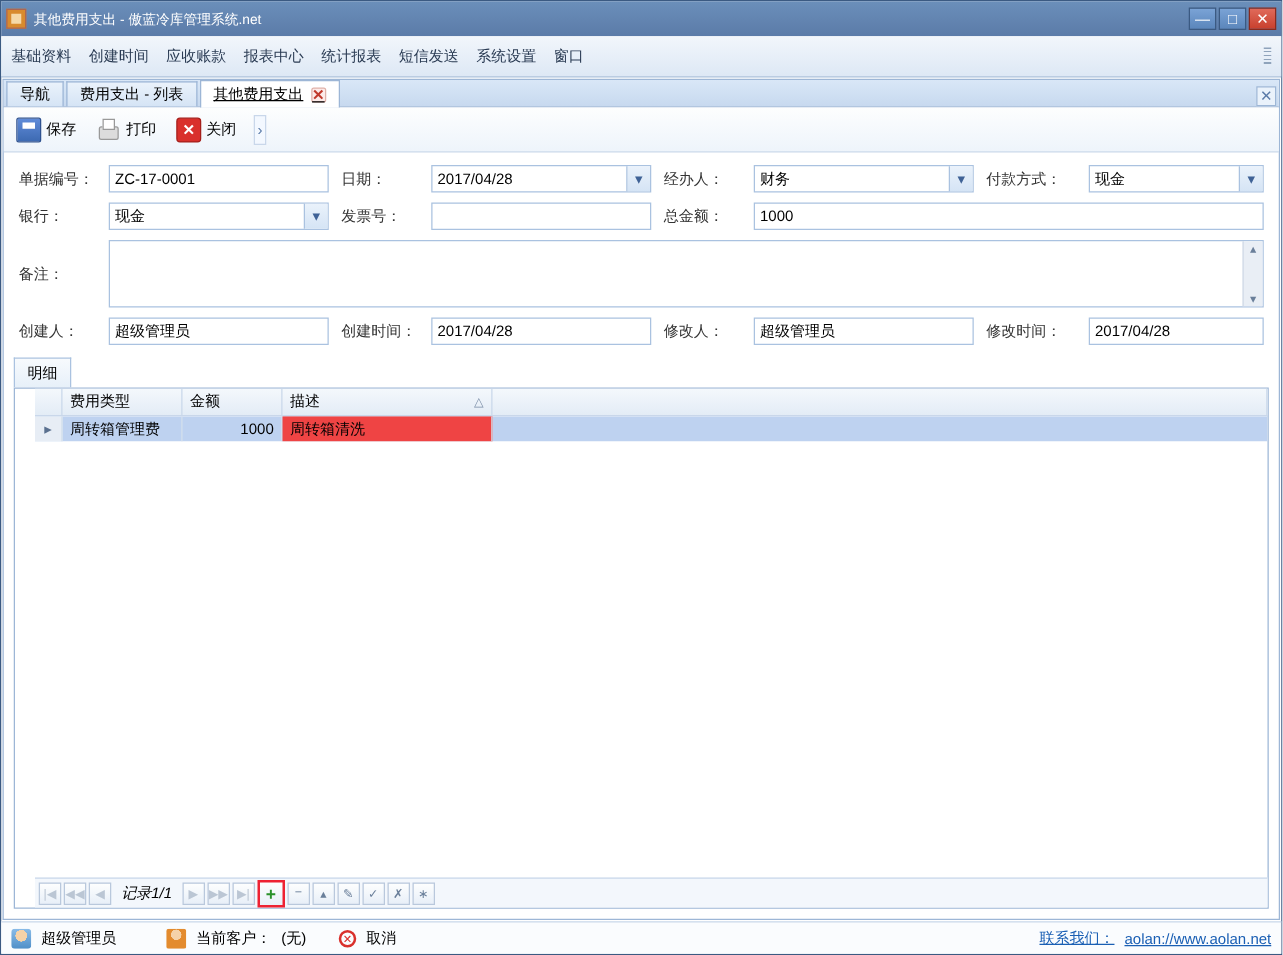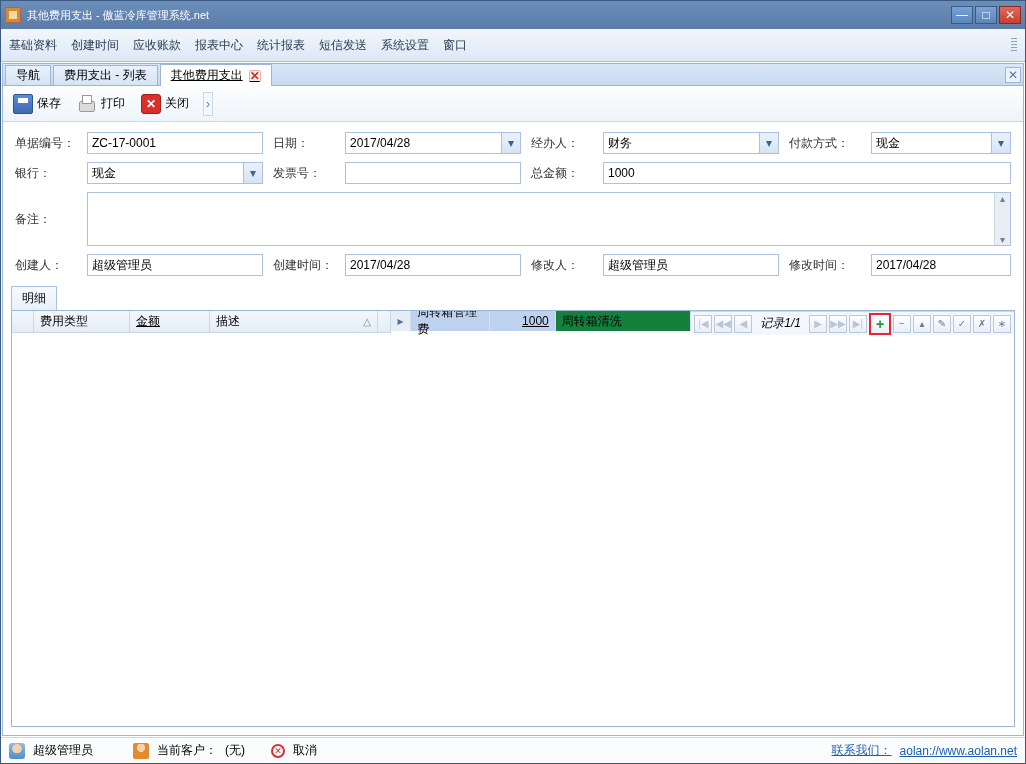--- a/index.html
+++ b/index.html
@@ -14,21 +14,21 @@
 .win-btns { display: flex; gap: 2px; }
 .win-btn { width: 22px; height: 18px; background: linear-gradient(#7aa3d6,#5b86bb); border: 1px solid #3b5a82; display:flex; align-items:center; justify-content:center; color:#fff; cursor:pointer; }
 .win-btn.close { background: linear-gradient(#e06a5a,#c8402e); border-color:#8a2a1d; }
 
 .menubar { height: 24px; background: linear-gradient(#f2f6fb,#dde8f5); border-bottom: 1px solid #a6bdd9; display: flex; align-items: center; padding: 16px 8px; gap: 14px; color: #2a3b53; }
 .menubar span { cursor: pointer; }
 .menubar .gripper { margin-left:auto; width:6px; height:14px; background: repeating-linear-gradient(#8fa3bb 0 1px, transparent 1px 3px); }
 
 .content { flex: 1; display: flex; flex-direction: column; border: 1px solid #9db6d6; margin: 1px; background: #fff; position: relative; }
 
-.tabbar { height: 22px; background: linear-gradient(#d9e7f7,#c7d9ef); display: flex; align-items: center; padding: 0 2px; border-bottom: 1px solid #9db6d6; }
+.tabbar { height: 22px; background: linear-gradient(#d9e7f7,#c7d9ef); display: flex; align-items: flex-end; padding: 0 2px; border-bottom: 1px solid #9db6d6; }
 .tab { height: 20px; padding: 0 10px; display: flex; align-items: center; border: 1px solid #9db6d6; border-bottom: none; background: linear-gradient(#eaf2fb,#d5e4f5); margin-right: 2px; cursor: pointer; position: relative; }
 .tab.active { background: #fff; height: 22px; margin-bottom: -1px; text-decoration: underline; }
 .tab .tab-close { width: 12px; height: 12px; margin-left: 6px; display:flex; align-items:center; justify-content:center; color:#c0392b; font-weight:bold; background:#fcebe9; border:1px solid #e0b0a8; border-radius:2px; }
 .tabbar .tabbar-close { margin-left: auto; width:16px; height:16px; border:1px solid #9db6d6; background:#eaf2fb; cursor:pointer; display:flex; align-items:center; justify-content:center; color:#5b7ba8; }
 
 .toolbar { height: 36px; padding: 4px 6px; display: flex; align-items: center; gap: 8px; border-bottom: 1px solid #c9d7ea; background: linear-gradient(#fdfefe,#eef4fb); }
 .tbtn { display:flex; align-items:center; gap:4px; padding: 2px 4px; cursor:pointer; }
 .ticon { width:20px; height:20px; display:flex; align-items:center; justify-content:center; }
 .ticon.save { background: linear-gradient(#5f8bd8,#3d6ab2); border:1px solid #2f5290; border-radius:2px; position:relative; }
 .ticon.save::after{content:""; position:absolute; top:3px; left:4px; right:4px; height:5px; background:#fff;}
@@ -45,34 +45,34 @@
 .form textarea.inp { height: 54px; resize:none; padding:3px 4px; }
 .form .ta-wrap { position:relative; }
 .form .ta-wrap .scr { position:absolute; right:1px; top:1px; bottom:1px; width:16px; background:#e9eef5; border-left:1px solid #cfd9e6; }
 .form .ta-wrap .scr::before, .form .ta-wrap .scr::after{content:"▴"; position:absolute; left:0; right:0; text-align:center; color:#6a7f9a; font-size:10px;}
 .form .ta-wrap .scr::before{top:0;}
 .form .ta-wrap .scr::after{bottom:0; content:"▾";}
 
 .detail-tab { margin: 4px 8px 0; }
 .detail-tab .dtab { display:inline-block; padding: 3px 10px; border:1px solid #aac2e0; border-bottom:none; background: linear-gradient(#f7fafd,#e7f0f9); cursor:pointer; }
 
-.grid { flex:1; margin: 0 8px 8px; border:1px solid #9db6d6; display:flex; flex-direction:row; background:#fff; min-height:0; }
+.grid { flex:1; margin: 0 8px 8px; border:1px solid #9db6d6; display:flex; flex-direction:column; background:#fff; min-height:0;padding-left:16px; }
 .grid-head { height:22px; background: linear-gradient(#f4f8fc,#e3ecf6); border-bottom:1px solid #c9d7ea; display:flex; }
 .gh-cell { border-right:1px solid #c9d7ea; padding: 3px 6px; display:flex; align-items:center; }
 .gh-cell.sorter::after { content:"△"; margin-left:auto; color:#7a8da6; font-size:10px; }
 .rowsel { width:22px; }
 .col-type { width:96px; }
-.col-amt { width:80px;text-decoration:underline; }
+.col-amt { width:80px; }
 .col-desc { width:168px; }
 .grid-body { flex:1; overflow:auto; }
 .grow { display:flex; height:20px; background:#bed2f0; }
 .gc { border-right:1px solid #d4dfec; padding:1px 6px; display:flex; align-items:center; }
 .gc.rowsel { background:#e7edf5; justify-content:center; color:#5a708f; }
 .gc.col-amt { justify-content:flex-end; }
-.gc.col-desc { background:#15803d;align-items:flex-end; }
+.gc.col-desc { background:#ef4444;align-items:flex-end; }
 
 .grid-nav { height:24px; border-top:1px solid #c9d7ea; display:flex; align-items:center; gap:2px; padding:0 3px; background:#f3f7fc; }
 .nav-btn { width:18px; height:18px; border:1px solid #b9c8dc; background: linear-gradient(#fdfefe,#e8eff8); display:flex; align-items:center; justify-content:center; color:#6a7f9a; cursor:pointer; font-size:10px; }
 .nav-btn.disabled{ color:#bbc6d4; }
 .nav-text { padding: 0 6px; font-style: italic; }
 .nav-btn.plus { border: 2px solid #e23; color:#2a912a; font-weight:bold; width:22px; height:22px; font-size:14px; }
 
 .status { height:26px; border-top:1px solid #c9d7ea; display:flex; align-items:center; padding:0 8px; gap:8px; background:#fafcfe; }
 .status .user-icon { width:16px; height:16px; border-radius:3px; background: radial-gradient(circle at 50% 35%, #f5d2a8 35%, transparent 36%), linear-gradient(#8abce8,#4f8fc8); }
 .status .client-icon { width:16px; height:16px; background: radial-gradient(circle at 50% 30%, #f5d2a8 30%, transparent 31%), #e38b2e; border-radius:2px; }

